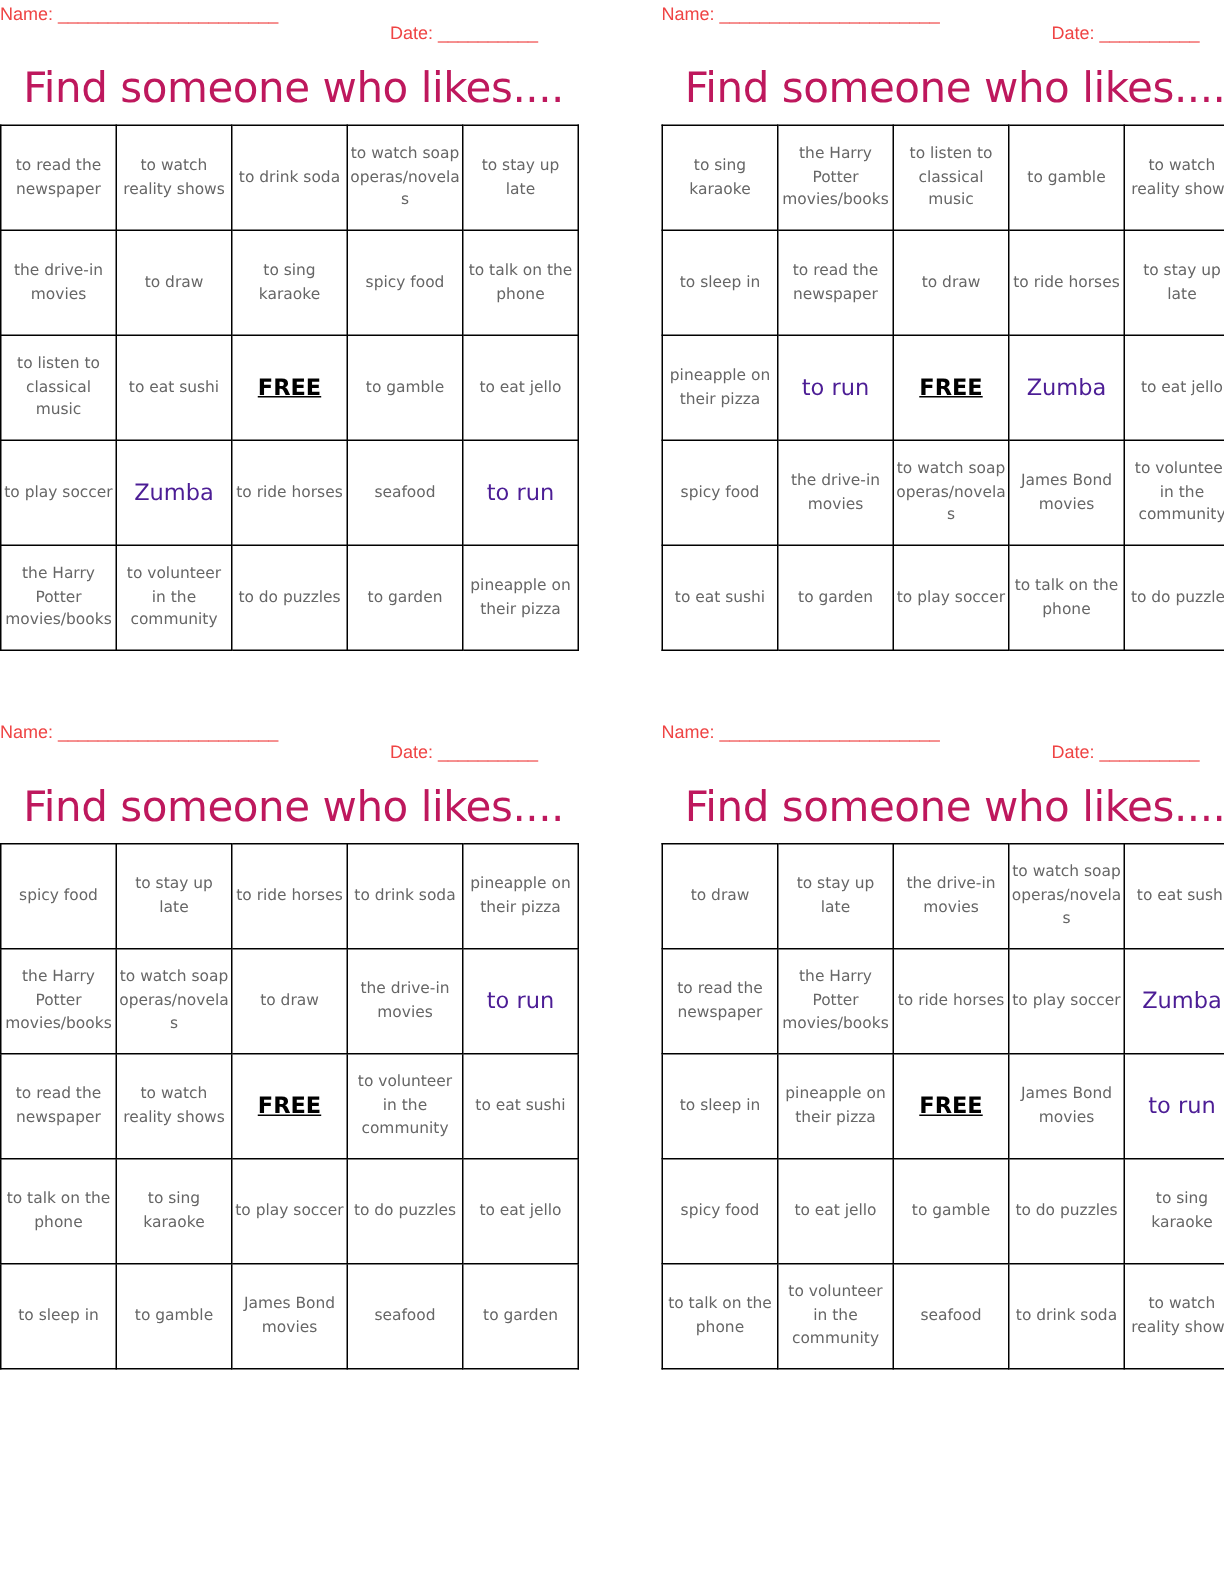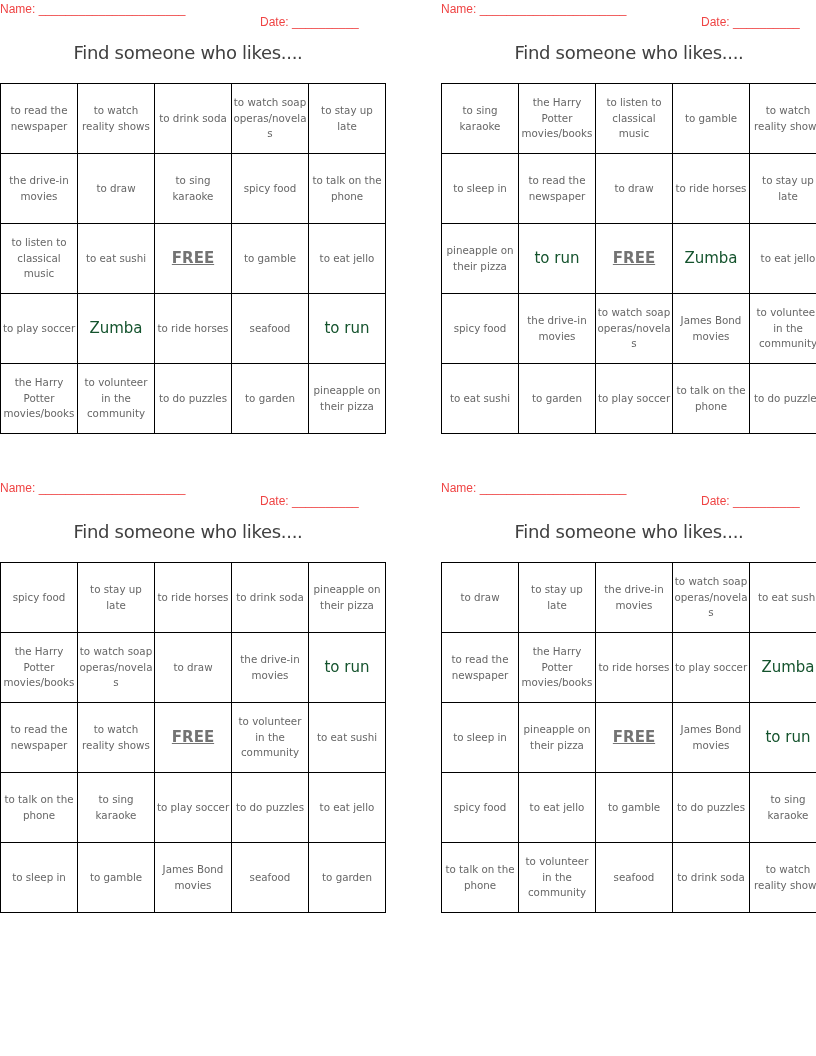--- a/index.html
+++ b/index.html
@@ -1,25 +1,25 @@
 <!DOCTYPE html>
 <html><head>
 <meta charset="utf-8">
 <style>
   html, body { margin: 0; padding: 0; background: #ffffff; }
   body { width: 816px; height: 1056px; position: relative; overflow: hidden; font-family: "DejaVu Sans", sans-serif; }
   .card { position: absolute; width: 376px; }
   .hdr { position: absolute; top: 0; left: 0; width: 376px; height: 22px; font-family: "Liberation Sans", sans-serif; font-size: 12px; color: #ef4444; }
   .hdr .name { position: absolute; left: 0; top: 2px; }
   .hdr .date { position: absolute; left: 260px; top: 15px; }
-  .title { position: absolute; top: 42px; left: 0; width: 376px; text-align: center; font-family: "DejaVu Sans", sans-serif; font-size: 18px; color: #404040; letter-spacing: -0.3px; }
+  .title { position: absolute; top: 42px; left: 0; width: 376px; text-align: right; font-family: "DejaVu Sans", sans-serif; font-size: 28px; color: #be185d; letter-spacing: -0.3px; }
   table.grid { position: absolute; top: 83px; left: 0; border-collapse: collapse; table-layout: fixed; width: 375px; }
   table.grid td { border: 1px solid #000; width: 74px; height: 69px; padding: 0 1px; text-align: center; vertical-align: middle; font-family: "DejaVu Sans", sans-serif; font-size: 10.3px; line-height: 15.5px; color: #666; word-break: break-word; overflow: hidden; }
-  table.grid td.big { font-size: 15px; color: #14532d; }
-  table.grid td.free { font-size: 15px; font-weight: bold; color: #737373; text-decoration: underline; }
+  table.grid td.big { font-size: 15px; color: #4c1d95; }
+  table.grid td.free { font-size: 15px; font-weight: bold; color: #000000; text-decoration: underline; }
 </style>
 </head>
 <body>
 
 <div id="page">
     <div class="card" style="left: 0px; top: 0px;">
     <div class="hdr">
       <span class="name">Name: ______________________</span>
       <span class="date">Date: __________</span>
     </div>

